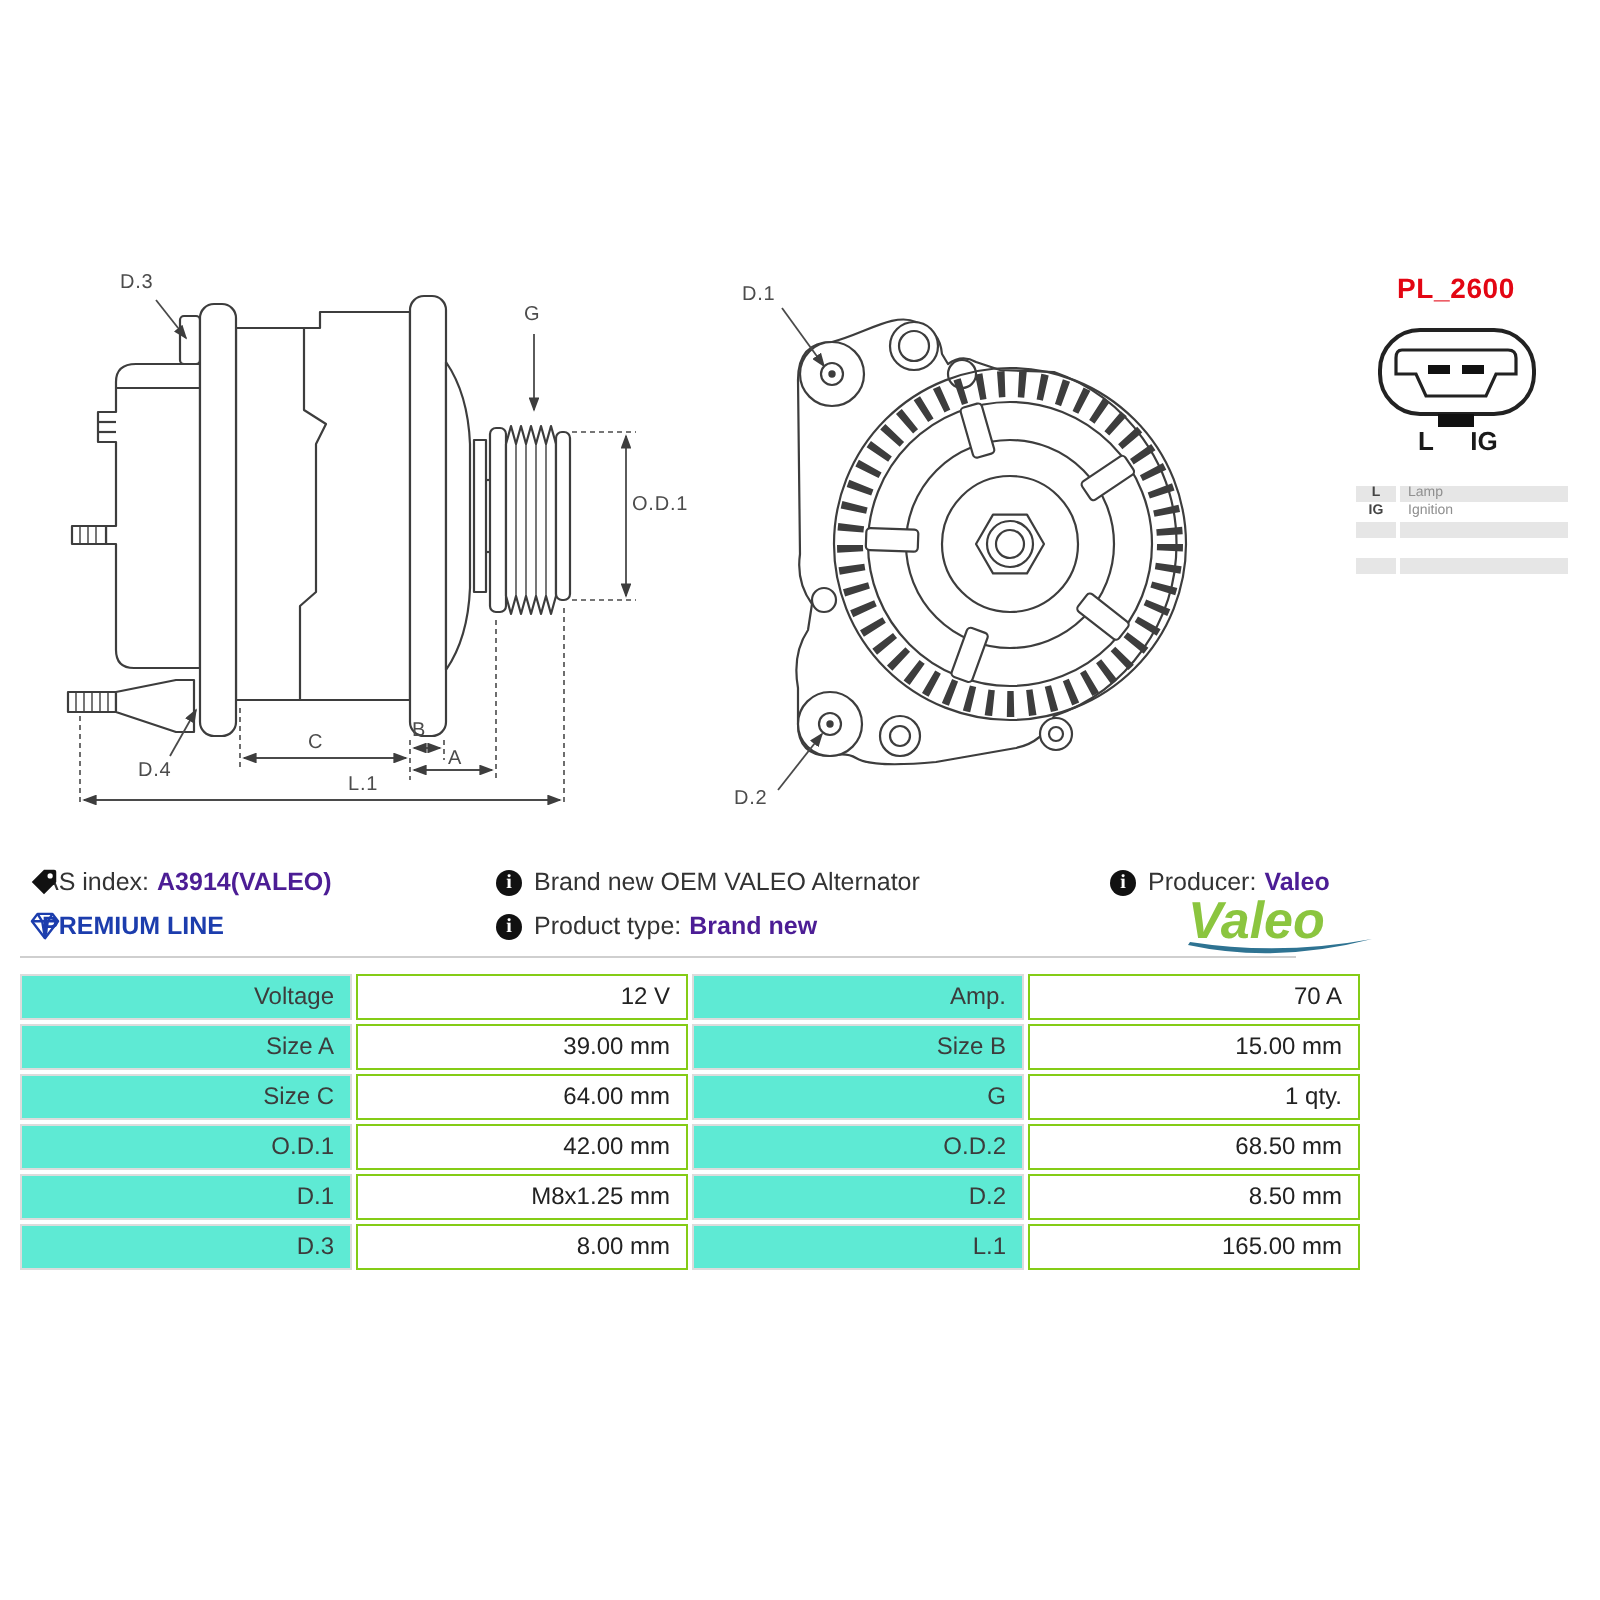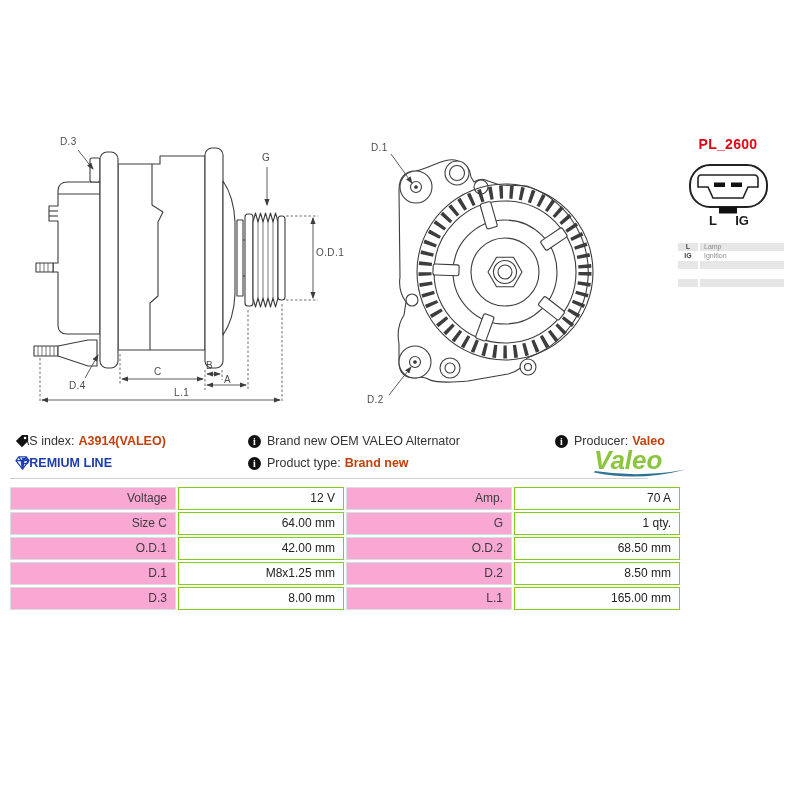--- a/index.html
+++ b/index.html
@@ -13,30 +13,30 @@
              font-size:14px;font-weight:bold;color:#e30613;letter-spacing:.3px;}
   .pin-label{position:absolute;font-size:13px;font-weight:bold;color:#1a1a1a;text-align:center;}
   .pin-table{position:absolute;left:676px;top:242px;border-collapse:separate;border-spacing:2px 1px;}
   .pin-table td{height:8px;font-size:7px;line-height:8px;padding:0;}
   .pin-table td.pin{width:20px;background:#e6e6e6;text-align:center;font-weight:bold;color:#444;}
   .pin-table td.desc{width:80px;background:#e6e6e6;color:#8f8f8f;padding-left:4px;}
   .pin-table tr:nth-child(even) td{background:#fff;}
   
   .info-item{position:absolute;font-size:12.5px;color:#333;white-space:nowrap;display:flex;align-items:center;}
   .info-item .lbl{margin:0 4px 0 6px;}
-  .info-item b{color:#c2410c;}
+  .info-item b{color:#4c1d95;}
   .premium{color:#1c3dad;font-weight:bold;margin-left:6px;text-align:center;}
   .iicon{display:inline-block;width:13px;height:13px;border-radius:50%;background:#111;position:relative;flex:0 0 13px;}
   .iicon::after{content:"i";position:absolute;left:0;top:0;width:13px;height:13px;color:#fff;
                 font-size:10px;font-weight:bold;line-height:13px;text-align:center;font-family:"Liberation Serif",serif;}
   .divider{position:absolute;left:10px;top:478px;width:638px;height:1px;background:#cfcfcf;}
   
   .spec-table{position:absolute;left:8px;top:485px;border-collapse:separate;border-spacing:2px;}
   .spec-table td{width:156px;height:21px;font-size:12px;line-height:21px;padding:0 8px 0 0;text-align:right;}
-  .spec-table td.k{background:#f9a8d4;border:1px solid #dcdcdc;color:#3c3c3c;}
+  .spec-table td.k{background:#5eead4;border:1px solid #dcdcdc;color:#3c3c3c;}
   .spec-table td.v{background:#fff;border:1px solid #84cc16;color:#222;}
 </style>
 </head>
 <body>
 
 <div class="page">
 
   <svg style="left:30px;top:128px;" width="320" height="282" viewBox="30 128 320 282">
     <defs>
       <marker id="arr" viewBox="0 0 8 6" markerWidth="8" markerHeight="6" refX="7" refY="3" orient="auto-start-reverse">
@@ -233,20 +233,26 @@
 
   <table class="spec-table">
     <tbody>
         <tr>
       <td class="k">Voltage</td>
       <td class="v">12 V</td>
       <td class="k">Amp.</td>
       <td class="v">70 A</td>
     </tr>
     <tr>
+      <td class="k">Size A</td>
+      <td class="v">39.00 mm</td>
+      <td class="k">Size B</td>
+      <td class="v">15.00 mm</td>
+    </tr>
+    <tr>
       <td class="k">Size C</td>
       <td class="v">64.00 mm</td>
       <td class="k">G</td>
       <td class="v">1 qty.</td>
     </tr>
     <tr>
       <td class="k">O.D.1</td>
       <td class="v">42.00 mm</td>
       <td class="k">O.D.2</td>
       <td class="v">68.50 mm</td>

